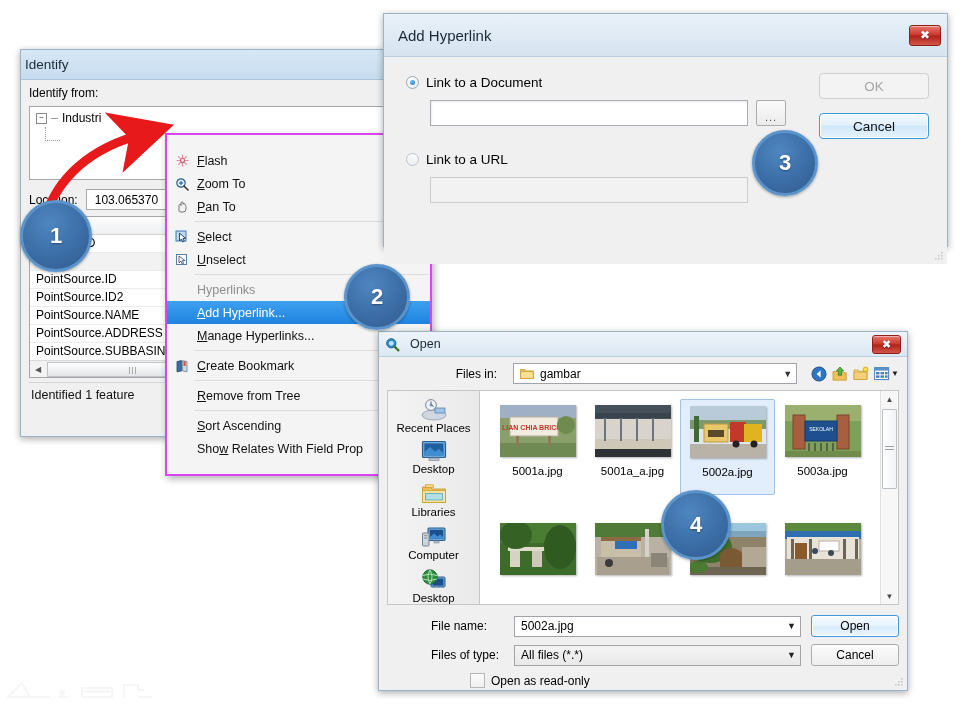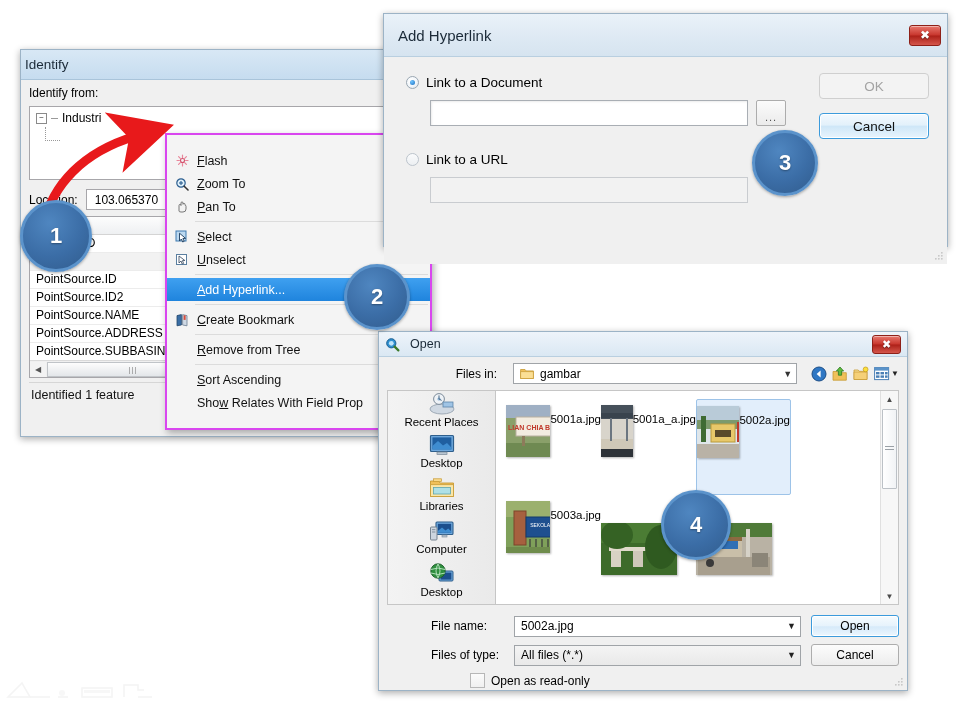--- a/index.html
+++ b/index.html
@@ -174,33 +174,33 @@
   .od-toolbar{display:flex;align-items:center;gap:8px;padding:6px 8px 6px 0;}
   .od-lookin{font-size:12px;width:118px;text-align:right;padding-right:8px;}
   .od-combo{
     flex:1;height:21px;background:#fff;border:1px solid #a0a4a8;box-sizing:border-box;
     display:flex;align-items:center;gap:6px;padding:0 4px 0 6px;font-size:12px;
   }
   .od-combo .arrowdn{margin-left:auto;font-size:9px;color:#333;}
   .tbicons{display:flex;align-items:center;gap:5px;padding-left:6px;}
   .od-main{display:flex;padding:0 8px 0 8px;gap:0;}
   .places{
-    width:108px;background:linear-gradient(to right,#f3f3f3,#eaeaea);
+    width:92px;background:linear-gradient(to right,#f3f3f3,#eaeaea);
     border:1px solid #c6c6c6;border-right:none;box-sizing:border-box;
-    height:215px;
+    padding-top:6px;height:215px;
   }
   .place{height:39px;display:flex;flex-direction:column;align-items:center;justify-content:flex-start;
          margin-bottom:4px;cursor:pointer;}
   .place .plbl{font-size:11.5px;margin-top:1px;}
   .filelist{
     flex:1;background:#fff;border:1px solid #c6c6c6;box-sizing:border-box;
     height:215px;position:relative;overflow:hidden;display:flex;
   }
   .fl-grid{flex:1;padding:8px 0 0 10px;display:flex;flex-wrap:wrap;align-content:flex-start;}
-  .fitem{width:95px;height:96px;display:flex;flex-direction:row;
+  .fitem{width:95px;height:96px;display:flex;flex-direction:column;align-items:center;
          padding-top:6px;box-sizing:border-box;cursor:pointer;}
   .fitem.sel{background:#e2eefb;border:1px solid #9dc3e8;border-radius:2px;}
   .thumb{width:76px;height:52px;box-shadow:1px 1px 2px rgba(0,0,0,.3);overflow:hidden;position:relative;}
   .fname{font-size:11.5px;margin-top:8px;white-space:nowrap;}
   .vscroll{
     width:17px;background:#f7f7f7;border-left:1px solid #e0e0e0;
     display:flex;flex-direction:column;align-items:center;
   }
   .vs-arrow{height:16px;width:100%;display:flex;align-items:center;justify-content:center;
             font-size:8px;color:#4a4a4a;}
@@ -382,25 +382,31 @@
       <svg width="14" height="14" viewBox="0 0 14 14">
         <rect x="1.5" y="1.5" width="10" height="10" fill="#ffffff" stroke="#5b7fa0" stroke-width="1"></rect>
         <path d="M4 3 L4 10 L6 8 L7.2 11 L8.6 10.4 L7.4 7.6 L9.9 7.5 Z" fill="#ffffff" stroke="#45566b" stroke-width="0.9" stroke-linejoin="round"></path>
       </svg>
     </span>
     <span class="mtxt"><u>U</u>nselect</span>
   </div>
 
   <div class="msep"></div>
 
+  <div class="mi disabled noicon">
+    <span class="mtxt">Hyperlinks</span>
+  </div>
 
   <div class="mi sel noicon">
     <span class="mtxt"><u>A</u>dd Hyperlink...</span>
   </div>
 
+  <div class="mi noicon">
+    <span class="mtxt"><u>M</u>anage Hyperlinks...</span>
+  </div>
 
   <div class="msep"></div>
 
   <div class="mi">
     <span class="gl">
       <svg width="14" height="14" viewBox="0 0 14 14">
         <path d="M2 2.6 L6.4 1.6 L6.4 12 L2 12.8 Z" fill="#3a6ea5" stroke="#23466b" stroke-width="0.8"></path>
         <path d="M12 2.6 L7.6 1.6 L7.6 12 L12 12.8 Z" fill="#cfd9e4" stroke="#6d7f93" stroke-width="0.8"></path>
         <rect x="8.6" y="2.3" width="2" height="4.6" fill="#d94b3a"></rect>
       </svg>

